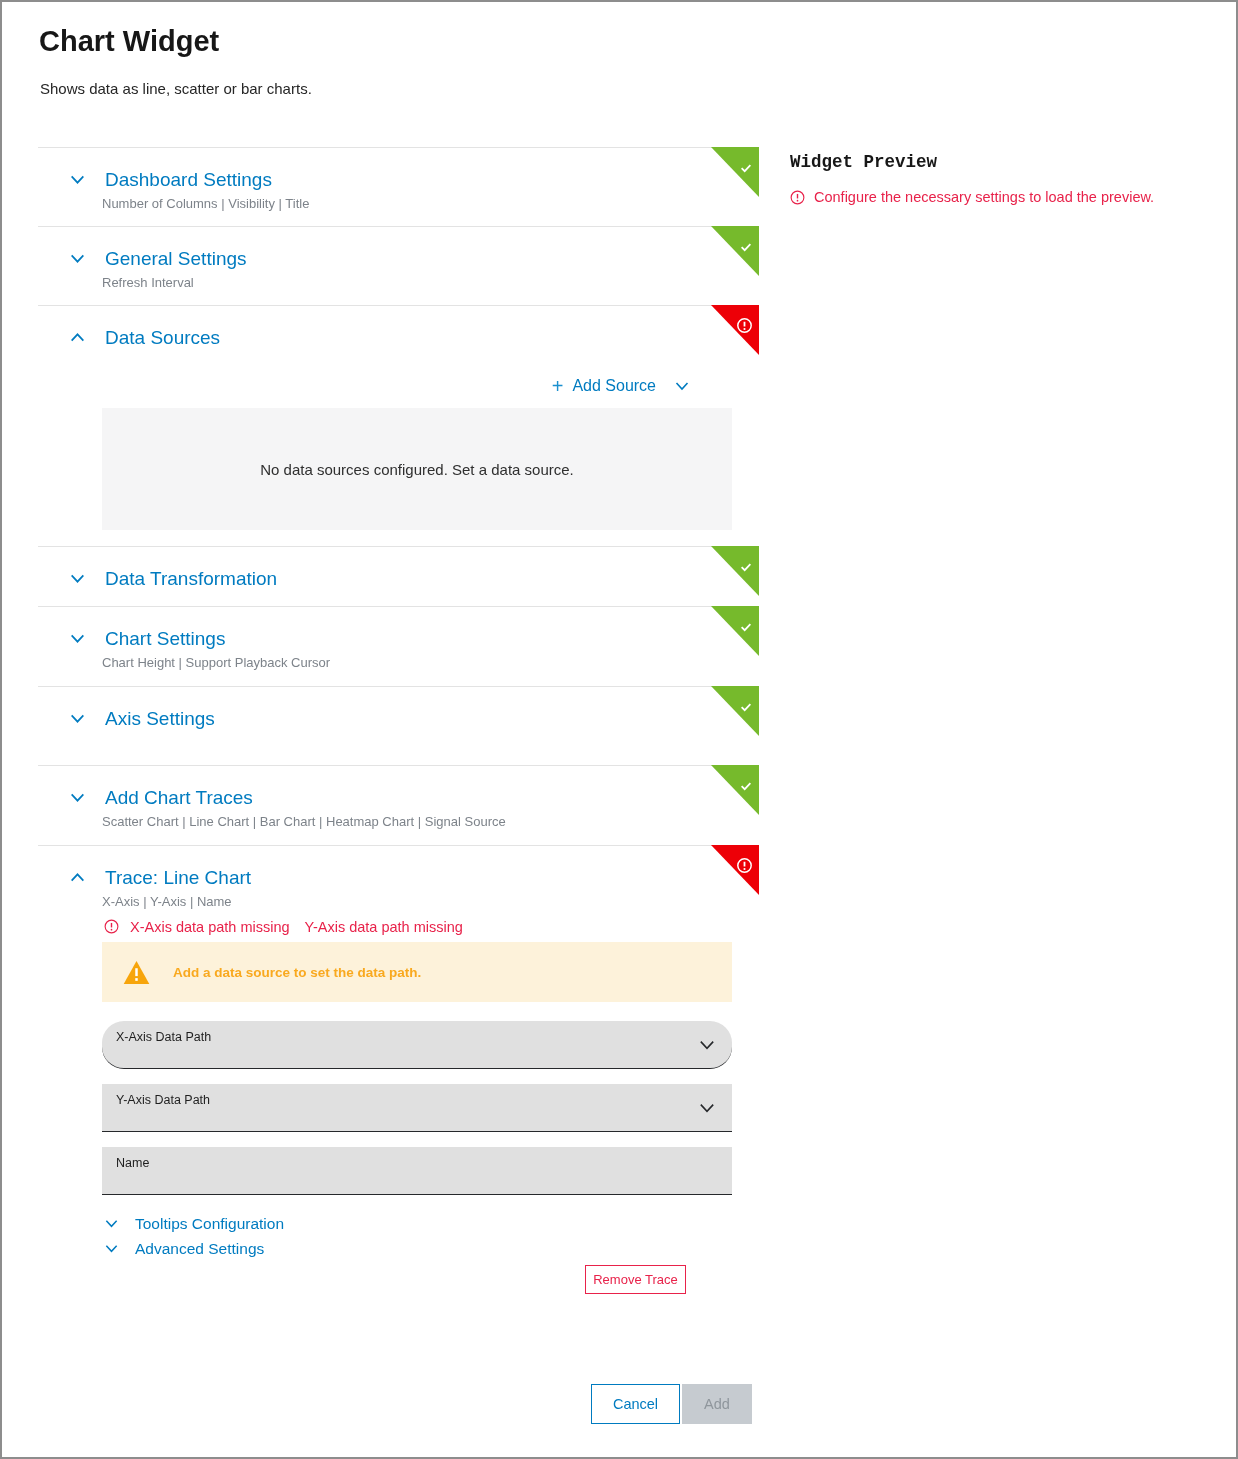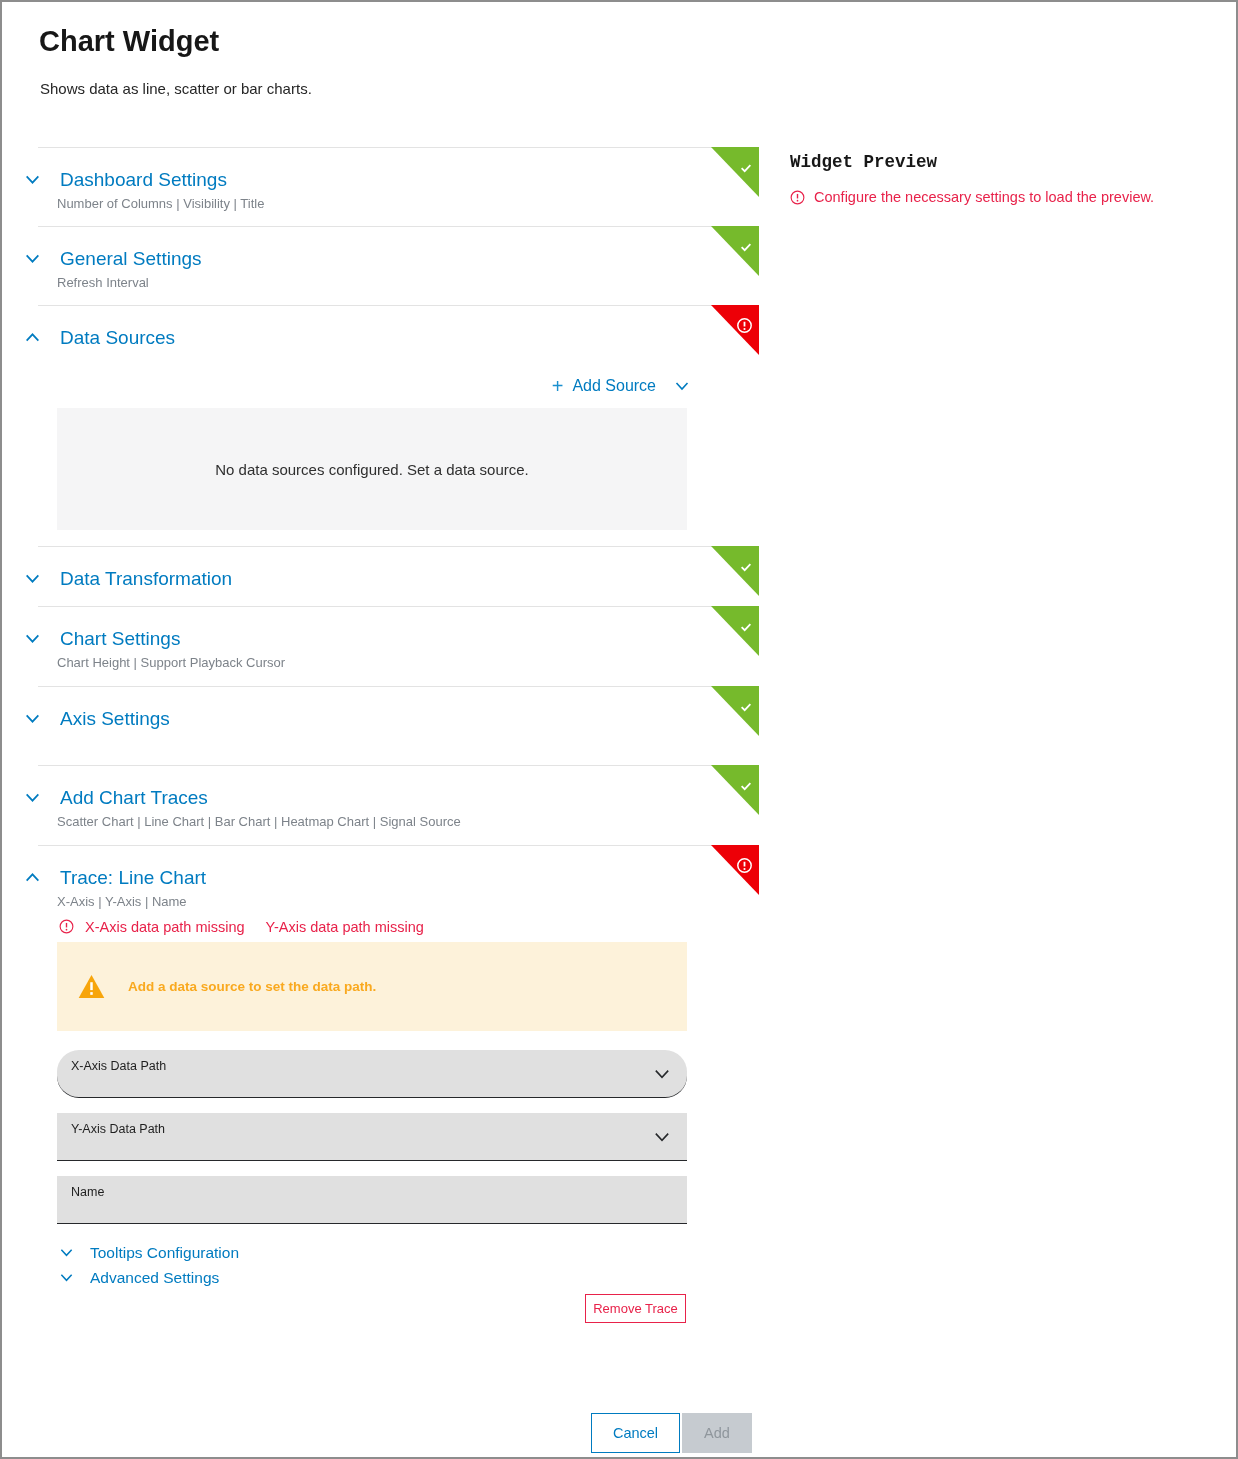--- a/index.html
+++ b/index.html
@@ -15,21 +15,21 @@
   .layout { display:flex; width:100%; height:100%; }
   .main { width:757px; flex:none; position:relative; }
   .side { flex:1; padding:150px 20px 0 31px; }
 
   
   .page-title { margin:22px 0 0 37px; font-size:29px; line-height:34px; font-weight:bold; color:#171717; }
   .page-sub { margin:22px 0 0 38px; font-size:15px; line-height:17px; color:#262626; }
 
   
   .sections { margin-top:50px; }
-  .sec { position:relative; width:757px; }
+  .sec { position:relative; width:757px;padding-left:45px; }
   .sec::before { content:""; position:absolute; top:0; left:36px; right:0; height:1px; background:#e3e3e3; }
   .h79 { height:79px; } .h60 { height:60px; } .h80 { height:80px; } .hds { height:241px; }
   .sec-head { display:flex; align-items:center; gap:19px; padding:21px 0 0 22px; cursor:pointer; }
   .sec-title { font-size:19px; line-height:23px; color:#007bc0; }
   .sec-sub { margin:5px 0 0 55px; font-size:13px; line-height:15px; color:#7d838a; }
   .chev { display:inline-flex; width:17px; height:17px; flex:none; }
   .chev svg { width:100%; height:100%; }
 
   
   .badge { position:absolute; top:0; right:0; width:48px; height:50px;
@@ -46,22 +46,22 @@
   .add-source .plus { font-size:20px; font-weight:300; line-height:20px; color:#1b90cf; }
   .add-source .chev { width:16px; height:16px; margin-left:9px; }
   .empty-box { margin:11px 0 0 55px; width:630px; height:122px; background:#f5f5f6;
                display:flex; align-items:center; justify-content:center;
                font-size:15px; color:#2f2f2f; }
 
   
   .error-row { display:flex; align-items:center; gap:11px; margin:9px 0 0 57px; height:17px;
                color:#e8224a; font-size:14.5px; }
   .error-row .eic { width:15px; height:15px; flex:none; }
-  .error-row .msgs { display:flex; gap:21px; }
-  .warn-box { margin:7px 0 0 55px; width:630px; height:89px; background:#fdf2da;
+  .error-row .msgs { display:flex; gap:15px; }
+  .warn-box { margin:7px 0 0 55px; width:630px; height:60px; background:#fdf2da;
               display:flex; align-items:center; gap:23px; padding-left:21px; }
   .warn-box .wic { width:27px; height:25px; flex:none; }
   .warn-box .wtxt { color:#f9a91f; font-size:13.5px; font-weight:bold; }
 
   .field { position:relative; margin:15px 0 0 55px; width:630px; height:48px;
            background:#e0e0e0; border-bottom:1.5px solid #26282b; cursor:pointer; }
   .field.first { margin-top:19px;border-radius:22px; }
   .field .flabel { position:absolute; top:9px; left:14px; font-size:12.5px; color:#1f1f1f; }
   .field .fchev { position:absolute; right:16px; top:15px; width:18px; height:18px; }
 

